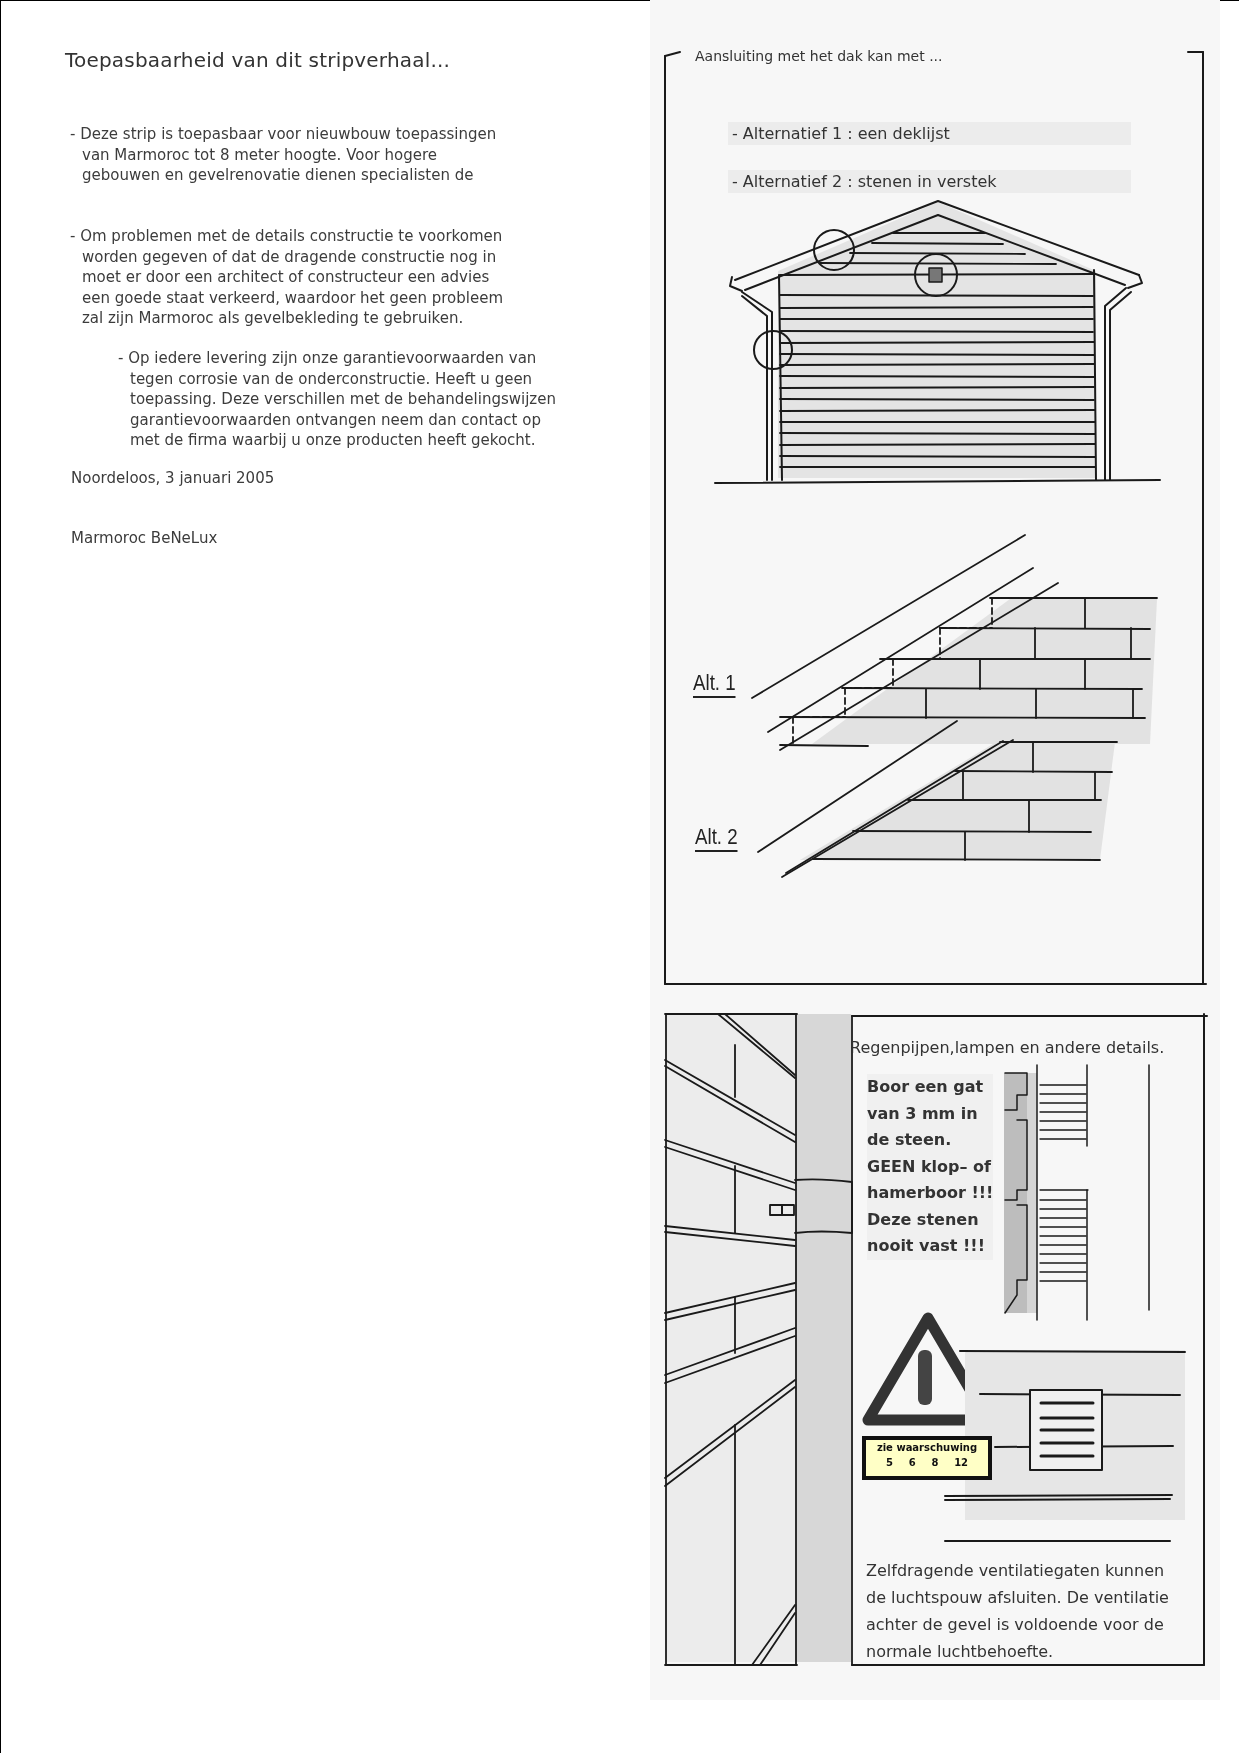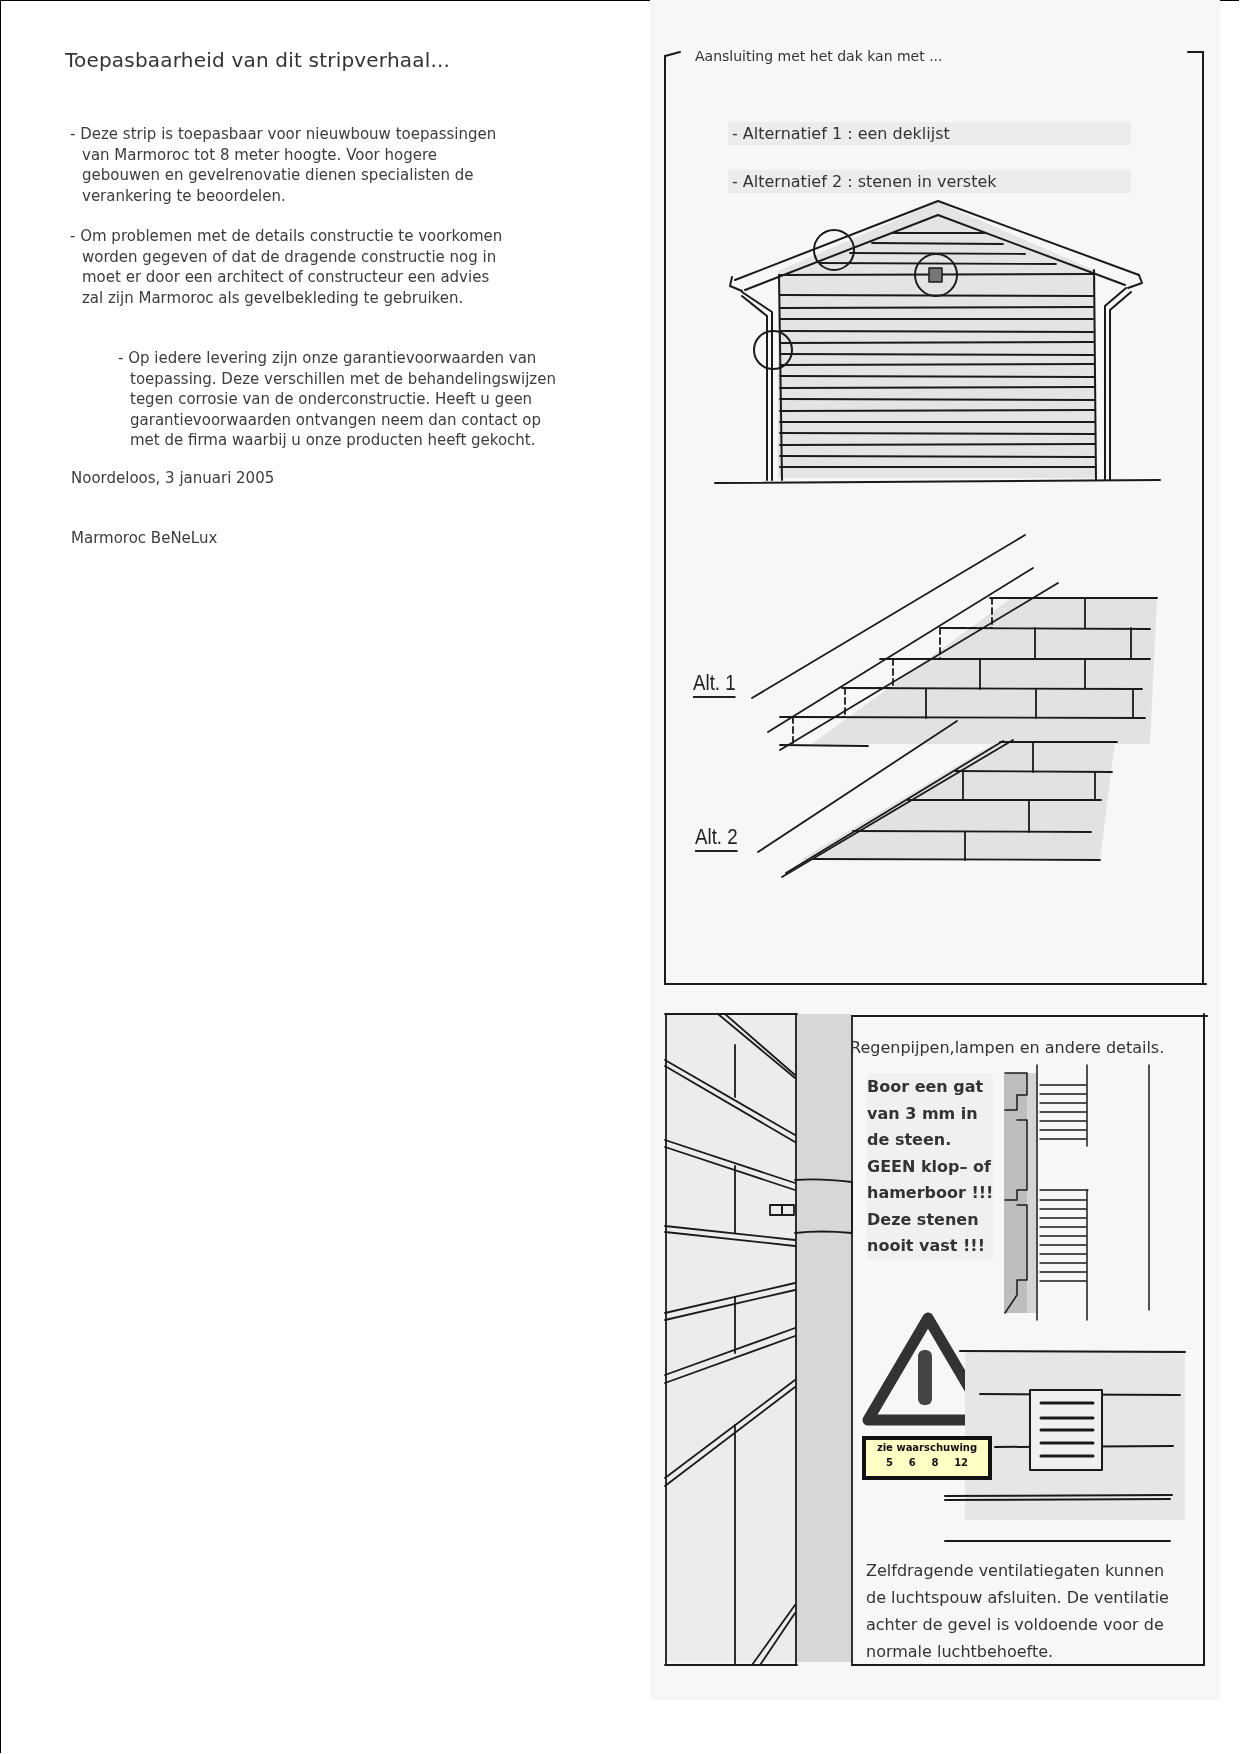--- a/index.html
+++ b/index.html
@@ -80,32 +80,32 @@
 <body>
 
 <div class="page-frame"></div>
 
 <div class="left-title">Toepasbaarheid van dit stripverhaal...</div>
 
 <div class="para p1">
   <span class="line">- Deze strip is toepasbaar voor nieuwbouw toepassingen</span>
   <span class="line indent">van Marmoroc tot 8 meter hoogte. Voor hogere</span>
   <span class="line indent">gebouwen en gevelrenovatie dienen specialisten de</span>
-  <span class="line indent">verankering te beoordelen.</span>
 </div>
 <div class="para p2">
   <span class="line">- Om problemen met de details constructie te voorkomen</span>
   <span class="line indent">worden gegeven of dat de dragende constructie nog in</span>
   <span class="line indent">moet er door een architect of constructeur een advies</span>
+  <span class="line indent">een goede staat verkeerd, waardoor het geen probleem</span>
   <span class="line indent">zal zijn Marmoroc als gevelbekleding te gebruiken.</span>
 </div>
 <div class="para p3">
   <span class="line">- Op iedere levering zijn onze garantievoorwaarden van</span>
+  <span class="line indent">tegen corrosie van de onderconstructie. Heeft u geen</span>
   <span class="line indent">toepassing. Deze verschillen met de behandelingswijzen</span>
-  <span class="line indent">tegen corrosie van de onderconstructie. Heeft u geen</span>
   <span class="line indent">garantievoorwaarden ontvangen neem dan contact op</span>
   <span class="line indent">met de firma waarbij u onze producten heeft gekocht.</span>
 </div>
 <div class="date">Noordeloos, 3 januari 2005</div>
 <div class="company">Marmoroc BeNeLux</div>
 
 <div class="strip"></div>
 
 <svg class="panel-svg" width="1240" height="1754" fill="none" stroke="#1a1a1a" stroke-linecap="round" stroke-linejoin="round">
 

